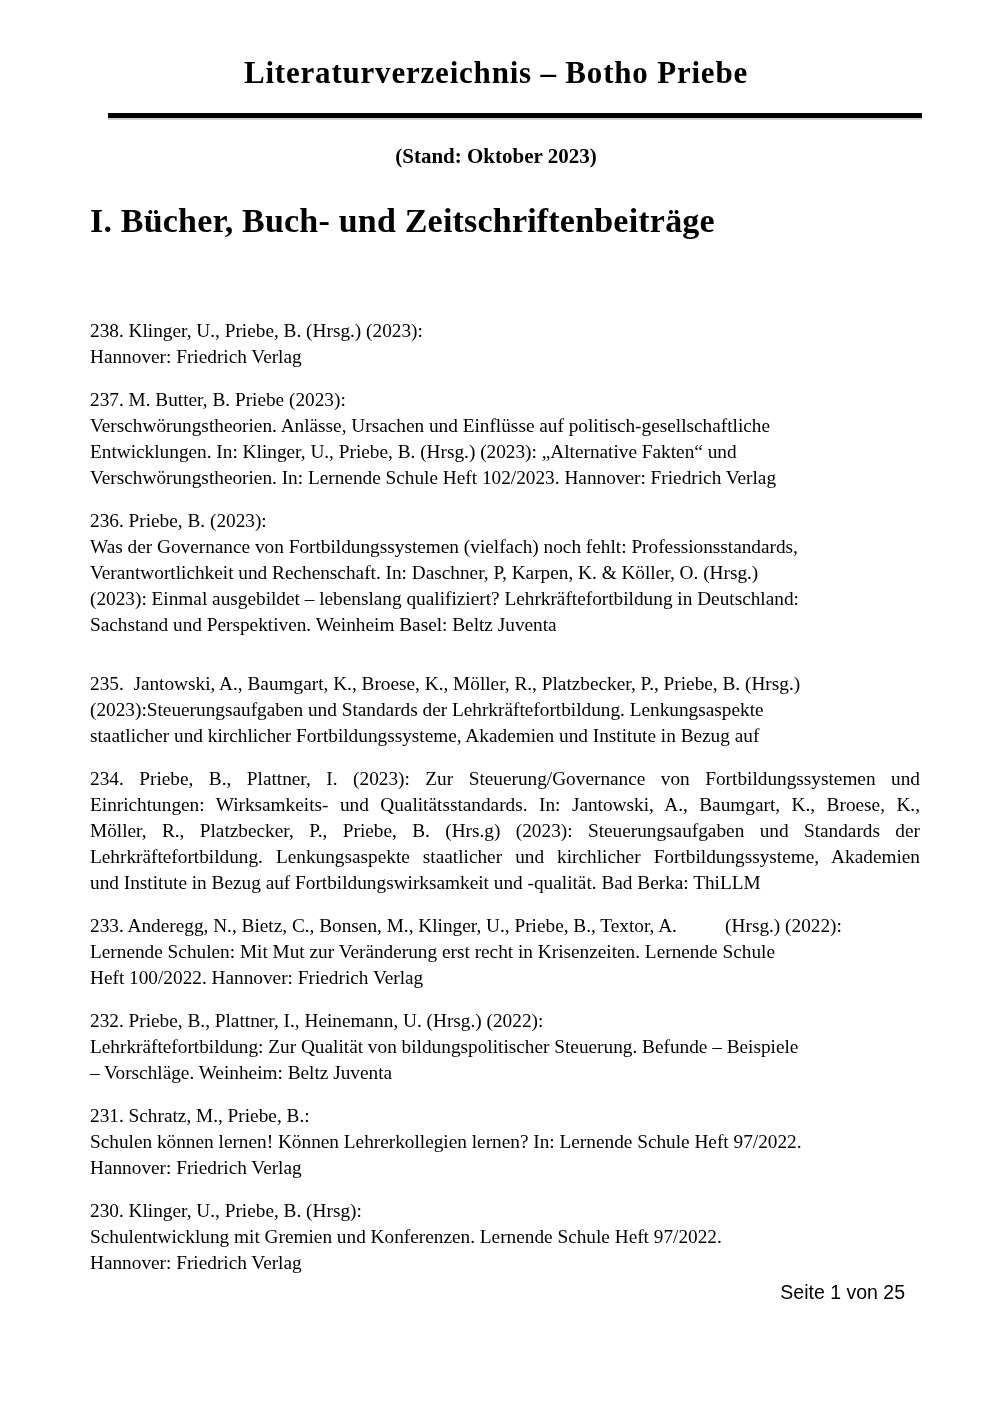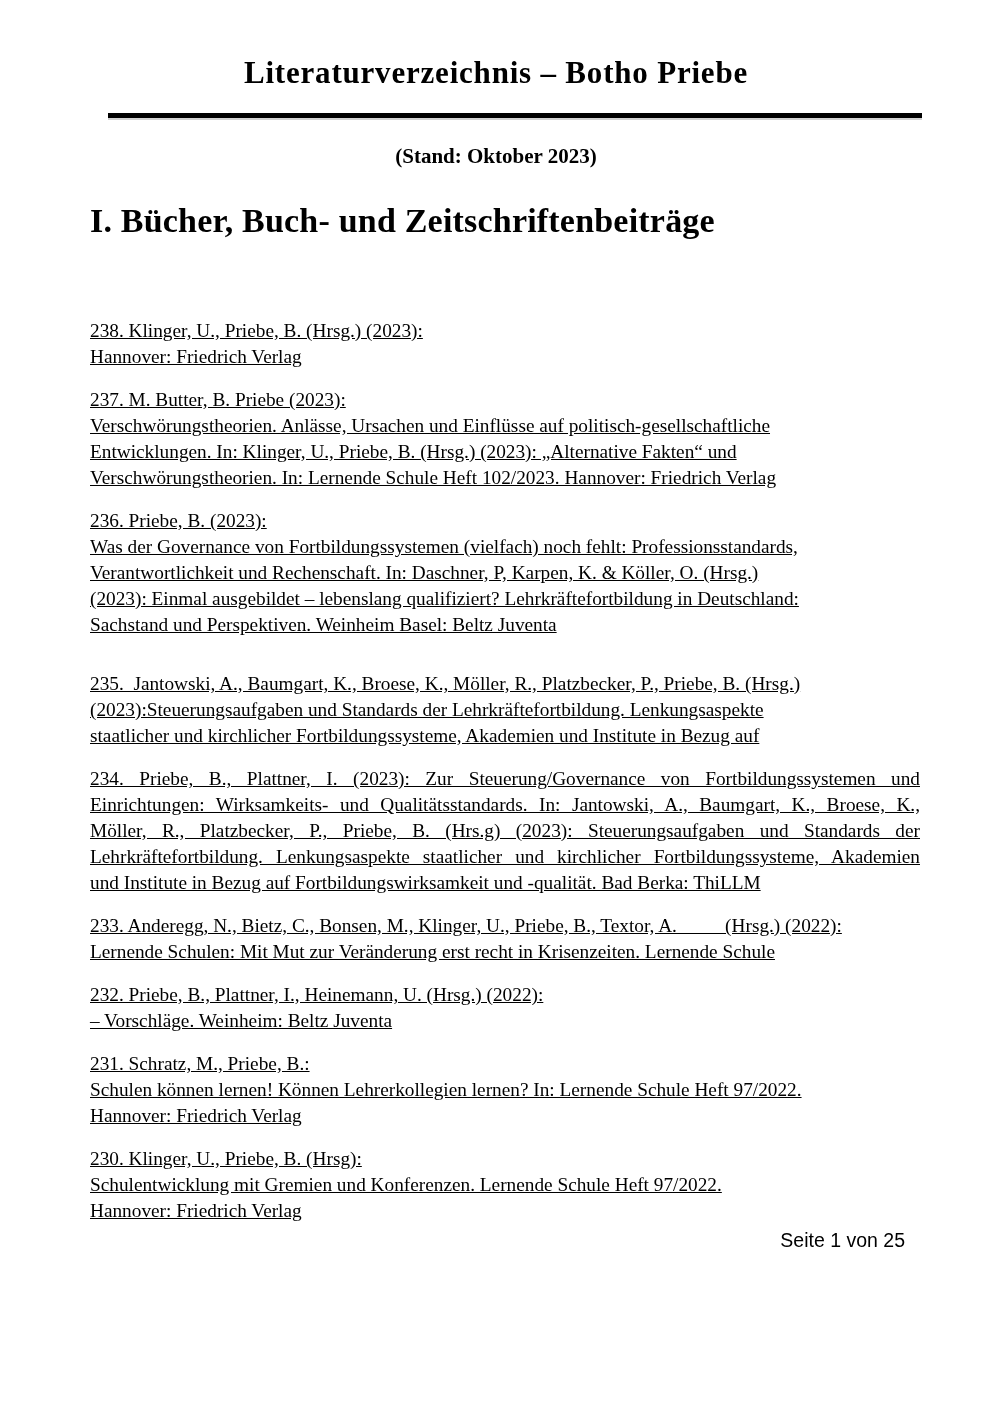--- a/index.html
+++ b/index.html
@@ -53,21 +53,20 @@
     line-height: 26px;
   }
   .entry {
     margin: 0 0 17px 0;
   }
   .entry:last-child {
     margin-bottom: 0;
   }
   .entry .line {
     white-space: pre-wrap;
-    text-decoration: underline;
   }
   .entry.mt-small {
     margin-top: 6px;
   }
   .entry.gap-before {
     margin-top: 33px;
   }
   .entry.justified .line {
     text-align: justify;
     text-align-last: justify;
@@ -127,24 +126,26 @@
       <div class="line">234. Priebe, B., Plattner, I. (2023): Zur Steuerung/Governance von Fortbildungssystemen und</div>
       <div class="line">Einrichtungen: Wirksamkeits- und Qualitätsstandards. In: Jantowski, A., Baumgart, K., Broese, K.,</div>
       <div class="line">Möller, R., Platzbecker, P., Priebe, B. (Hrs.g) (2023): Steuerungsaufgaben und Standards der</div>
       <div class="line">Lehrkräftefortbildung. Lenkungsaspekte staatlicher und kirchlicher Fortbildungssysteme, Akademien</div>
       <div class="line">und Institute in Bezug auf Fortbildungswirksamkeit und -qualität. Bad Berka: ThiLLM</div>
     </div>
 
     <div class="entry">
       <div class="line">233. Anderegg, N., Bietz, C., Bonsen, M., Klinger, U., Priebe, B., Textor, A.          (Hrsg.) (2022):</div>
       <div class="line">Lernende Schulen: Mit Mut zur Veränderung erst recht in Krisenzeiten. Lernende Schule</div>
+      <div class="line">Heft 100/2022. Hannover: Friedrich Verlag</div>
     </div>
 
     <div class="entry">
       <div class="line">232. Priebe, B., Plattner, I., Heinemann, U. (Hrsg.) (2022):</div>
+      <div class="line">Lehrkräftefortbildung: Zur Qualität von bildungspolitischer Steuerung. Befunde – Beispiele</div>
       <div class="line">– Vorschläge. Weinheim: Beltz Juventa</div>
     </div>
 
     <div class="entry">
       <div class="line">231. Schratz, M., Priebe, B.:</div>
       <div class="line">Schulen können lernen! Können Lehrerkollegien lernen? In: Lernende Schule Heft 97/2022.</div>
       <div class="line">Hannover: Friedrich Verlag</div>
     </div>
 
     <div class="entry">

